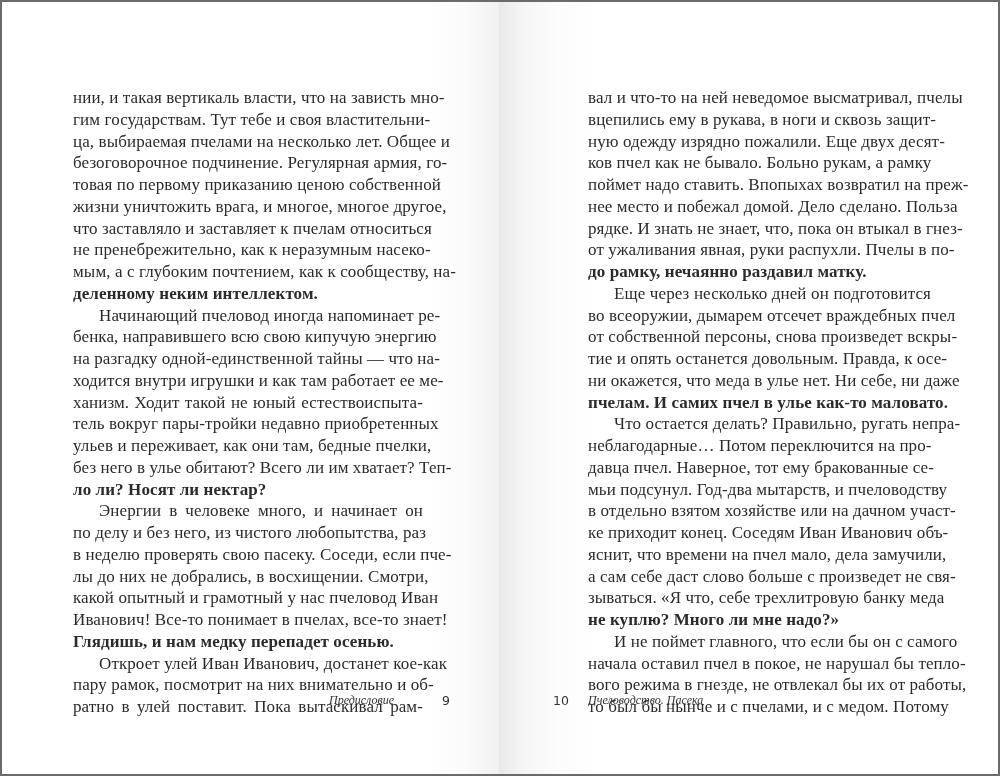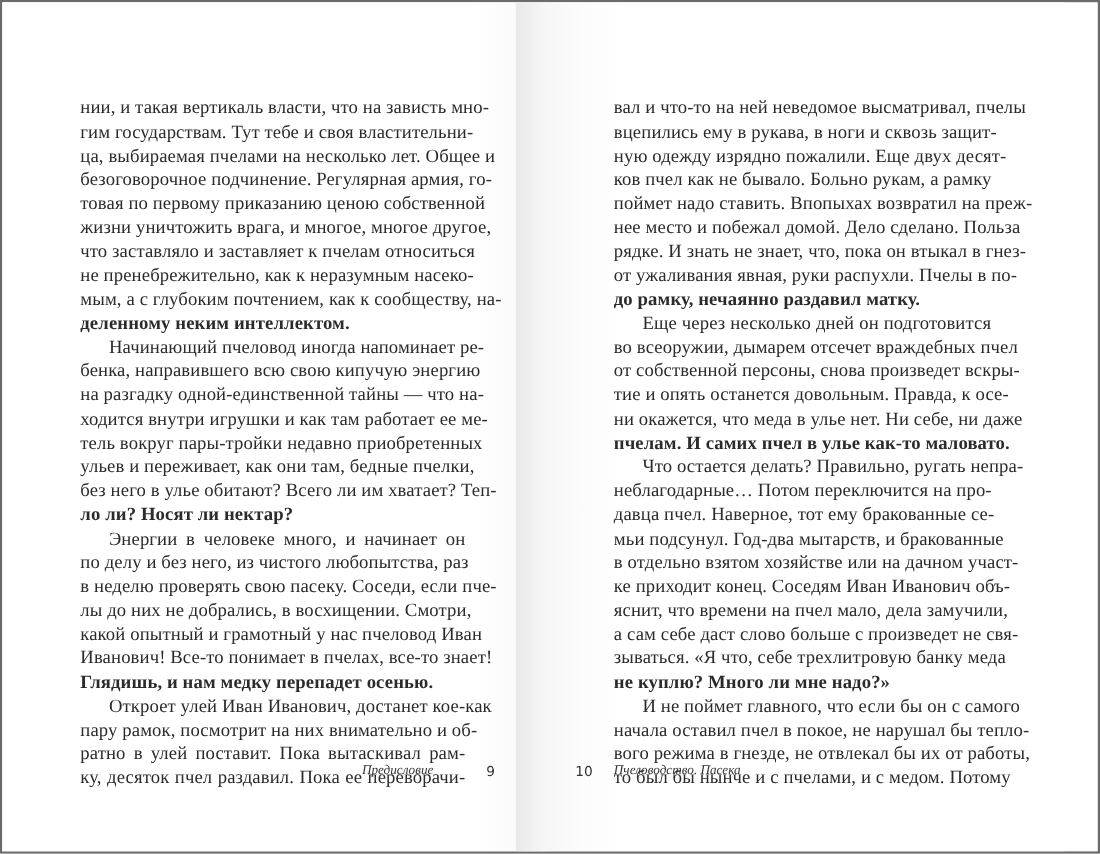--- a/index.html
+++ b/index.html
@@ -8,21 +8,21 @@
       background: #6b6b6b;
       font-family: "Liberation Serif", "DejaVu Serif", serif;
     }
     .spread {
       position: absolute; left: 2px; top: 2px; width: 996px; height: 772px;
       background: #ffffff; overflow: hidden;
     }
     .page { position: absolute; top: 0; height: 772px; }
     .page.left { left: 0; width: 497px;
       background: linear-gradient(to right, #ffffff 0%, #ffffff 86%, #fbfbfb 93%, #f1f1f1 100%); }
-    .page.right { left: 467px; width: 499px;
+    .page.right { left: 497px; width: 499px;
       background: linear-gradient(to right, #e9e9e9 0%, #f6f6f6 5%, #fcfcfc 12%, #ffffff 20%, #ffffff 100%); }
     .spine { position: absolute; left: 497px; top: 0; width: 1px; height: 772px; background: #c9c9c9; }
     .column {
       position: absolute; top: 85px;
       font-size: 17px; line-height: 21.75px; color: #2b2b2b;
       text-align: justify; text-align-last: justify;
       letter-spacing: 0.1px;
     }
     .page.left .column { left: 71px; width: 350px; }
     .page.right .column { left: 89px; width: 343px; }
@@ -50,35 +50,35 @@
         <span class="line">товая по первому приказанию ценою собственной</span>
         <span class="line">жизни уничтожить врага, и многое, многое другое,</span>
         <span class="line">что заставляло и заставляет к пчелам относиться</span>
         <span class="line">не пренебрежительно, как к неразумным насеко-</span>
         <span class="line">мым, а с глубоким почтением, как к сообществу, на-</span>
         <span class="line last">деленному неким интеллектом.</span>
         <span class="line indent">Начинающий пчеловод иногда напоминает ре-</span>
         <span class="line">бенка, направившего всю свою кипучую энергию</span>
         <span class="line">на разгадку одной-единственной тайны — что на-</span>
         <span class="line">ходится внутри игрушки и как там работает ее ме-</span>
+        <span class="line">ханизм. Ходит такой не юный естествоиспыта-</span>
         <span class="line">тель вокруг пары-тройки недавно приобретенных</span>
         <span class="line">ульев и переживает, как они там, бедные пчелки,</span>
         <span class="line">без него в улье обитают? Всего ли им хватает? Теп-</span>
         <span class="line last">ло ли? Носят ли нектар?</span>
         <span class="line indent">Энергии в человеке много, и начинает он</span>
         <span class="line">по делу и без него, из чистого любопытства, раз</span>
         <span class="line">в неделю проверять свою пасеку. Соседи, если пче-</span>
         <span class="line">лы до них не добрались, в восхищении. Смотри,</span>
         <span class="line">какой опытный и грамотный у нас пчеловод Иван</span>
         <span class="line">Иванович! Все-то понимает в пчелах, все-то знает!</span>
         <span class="line last">Глядишь, и нам медку перепадет осенью.</span>
         <span class="line indent">Откроет улей Иван Иванович, достанет кое-как</span>
         <span class="line">пару рамок, посмотрит на них внимательно и об-</span>
         <span class="line">ратно в улей поставит. Пока вытаскивал рам-</span>
-        <span class="line">ку, десяток пчел раздавил. Пока ее переворачи-</span>
       </div>
     <div class="footer">
       <span class="title">Предисловие</span>
       <span class="num">9</span>
     </div>
   </div>
   <div class="spine"></div>
   <div class="page right">
     <div class="column" id="right-col">
         <span class="line">вал и что-то на ней неведомое высматривал, пчелы</span>
@@ -92,21 +92,21 @@
         <span class="line last">до рамку, нечаянно раздавил матку.</span>
         <span class="line indent">Еще через несколько дней он подготовится</span>
         <span class="line">во всеоружии, дымарем отсечет враждебных пчел</span>
         <span class="line">от собственной персоны, снова произведет вскры-</span>
         <span class="line">тие и опять останется довольным. Правда, к осе-</span>
         <span class="line">ни окажется, что меда в улье нет. Ни себе, ни даже</span>
         <span class="line last">пчелам. И самих пчел в улье как-то маловато.</span>
         <span class="line indent">Что остается делать? Правильно, ругать непра-</span>
         <span class="line">неблагодарные… Потом переключится на про-</span>
         <span class="line">давца пчел. Наверное, тот ему бракованные се-</span>
-        <span class="line">мьи подсунул. Год-два мытарств, и бракованные</span>
+        <span class="line">мьи подсунул. Год-два мытарств, и пчеловодству</span>
         <span class="line">в отдельно взятом хозяйстве или на дачном участ-</span>
         <span class="line">ке приходит конец. Соседям Иван Иванович объ-</span>
         <span class="line">яснит, что времени на пчел мало, дела замучили,</span>
         <span class="line">а сам себе даст слово больше с произведет не свя-</span>
         <span class="line">зываться. «Я что, себе трехлитровую банку меда</span>
         <span class="line last">не куплю? Много ли мне надо?»</span>
         <span class="line indent">И не поймет главного, что если бы он с самого</span>
         <span class="line">начала оставил пчел в покое, не нарушал бы тепло-</span>
         <span class="line">вого режима в гнезде, не отвлекал бы их от работы,</span>
         <span class="line">то был бы нынче и с пчелами, и с медом. Потому</span>

